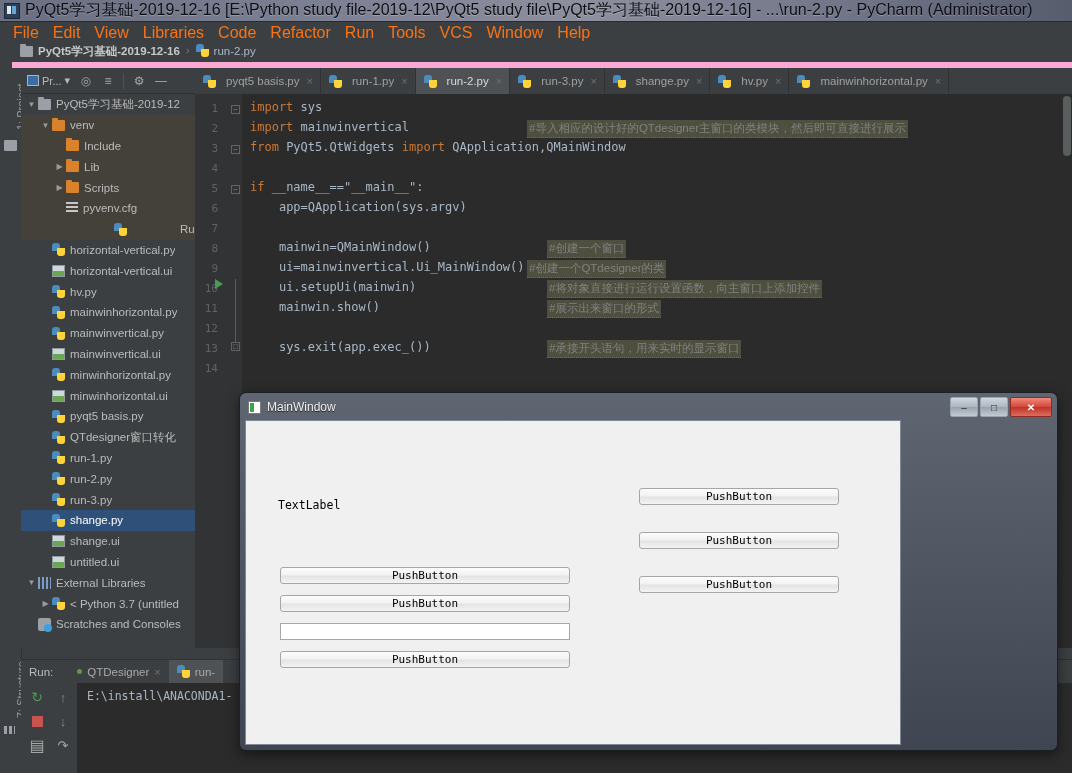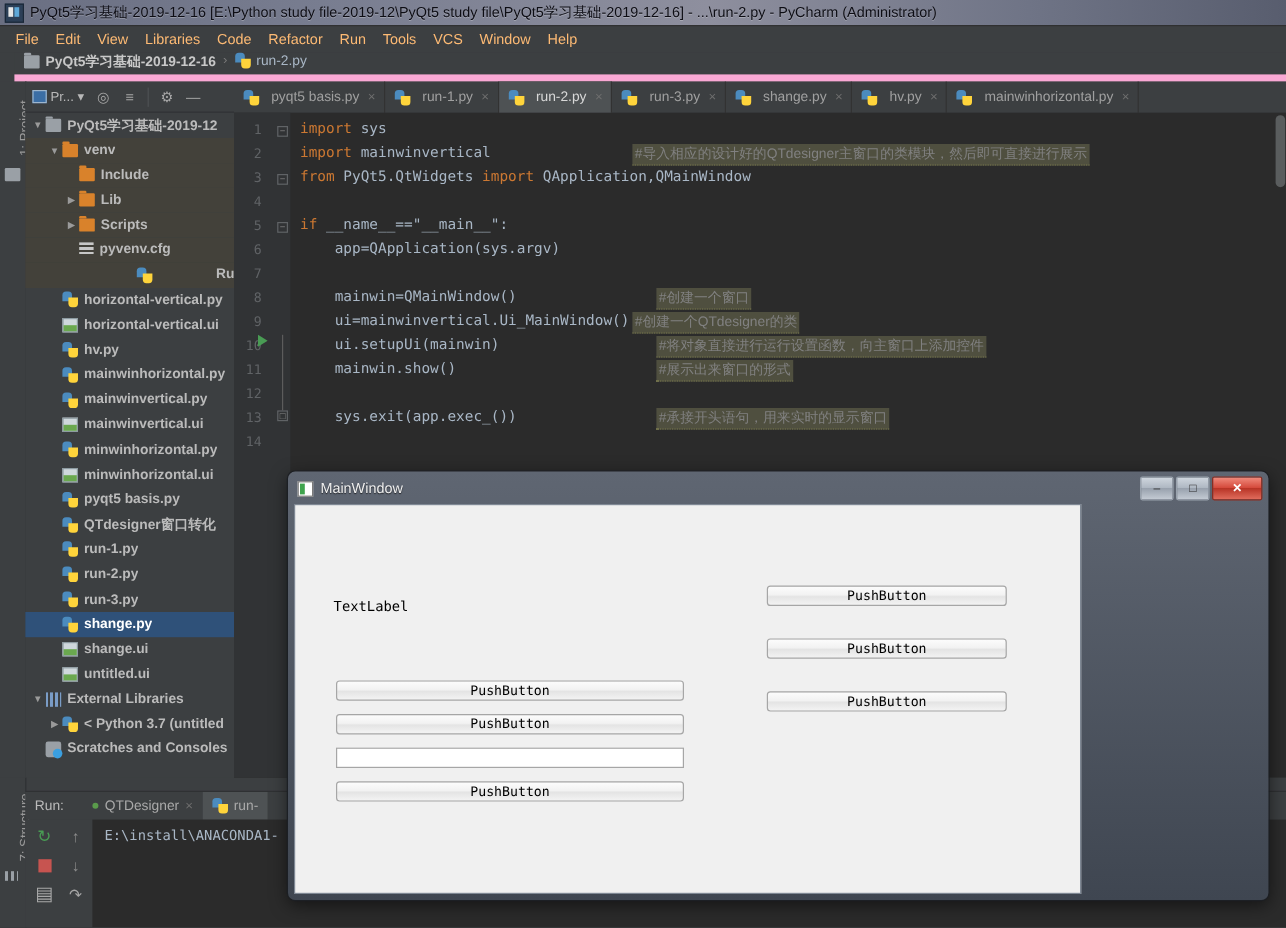--- a/index.html
+++ b/index.html
@@ -33,33 +33,33 @@
   }
   .titlebar-icon:after {
     content: ""; position: absolute; left: 2px; top: 2px; width: 4px; height: 8px;
     background: #e8e8e8;
   }
   .titlebar-icon:before {
     content: ""; position: absolute; left: 7px; top: 2px; width: 4px; height: 8px;
     background: #5fa8d8;
   }
   .titlebar-text {
-    font-size: 12px; color: #0d0d14; white-space: nowrap;
+    font-size: 16px; color: #0d0d14; white-space: nowrap;
     text-shadow: 0 1px 0 rgba(255,255,255,0.25);
   }
 
   
   .menubar {
     position: absolute; left: 0; top: 22px; width: 1072px; height: 22px;
     background: #3c3f41;
     display: flex; align-items: center; padding-left: 6px;
     box-sizing: border-box;
   }
   .menu-item {
-    font-size: 12px; color: #fdba74; padding: 2px 7px; cursor: default; white-space: nowrap;
+    font-size: 16px; color: #f97316; padding: 2px 7px; cursor: default; white-space: nowrap;
   }
 
   
   .breadcrumb {
     position: absolute; left: 12px; top: 44px; width: 1072px; height: 24px;
     background: #3c3f41; display: flex; align-items: flex-start; padding-left: 8px;
     box-sizing: border-box;
     border-bottom: 6px solid #f9a8d4;
   }
   .crumb { display: flex; align-items: center; font-size: 11.5px; color: #a9b7c6; }
@@ -125,21 +125,21 @@
     background: #3c3f41; overflow: hidden;
   }
   .tree-row {
     display: flex; align-items: center; height: 20.8px; font-size: 11.5px;
     color: #bbbbbb; white-space: nowrap; padding-left: 4px; box-sizing: border-box;
   }
   .tree-row.selected { background: #2f5179; color: #ffffff; }
   .tree-row.highlight-bg { background: #43413a; }
   .arrow { width: 13px; text-align: center; font-size: 8px; color: #9a9a9a; flex: none; }
   .arrow.empty { visibility: hidden; }
-  .tree-label { overflow: hidden; font-weight: bold; }
+  .tree-label { overflow: hidden; }
   .ic-lib { width:13px;height:12px;margin-right:5px;flex:none;
     background: repeating-linear-gradient(to right,#7a9cc6 0px,#7a9cc6 2px,transparent 2px,transparent 4px); }
   .ic-scratch { width:13px;height:13px;margin-right:5px;flex:none;position:relative;background:#9aa0a6;border-radius:2px;}
   .ic-scratch:after{content:"";position:absolute;right:-1px;bottom:-1px;width:8px;height:8px;background:#3b9fe0;border-radius:50%;}
 
   
   .editor-tabs {
     position: absolute; left: 195px; top: 68px; width: 877px; height: 26px;
     background: #3c3f41; display: flex; align-items: stretch;
     border-bottom: 1px solid #2f3133;

